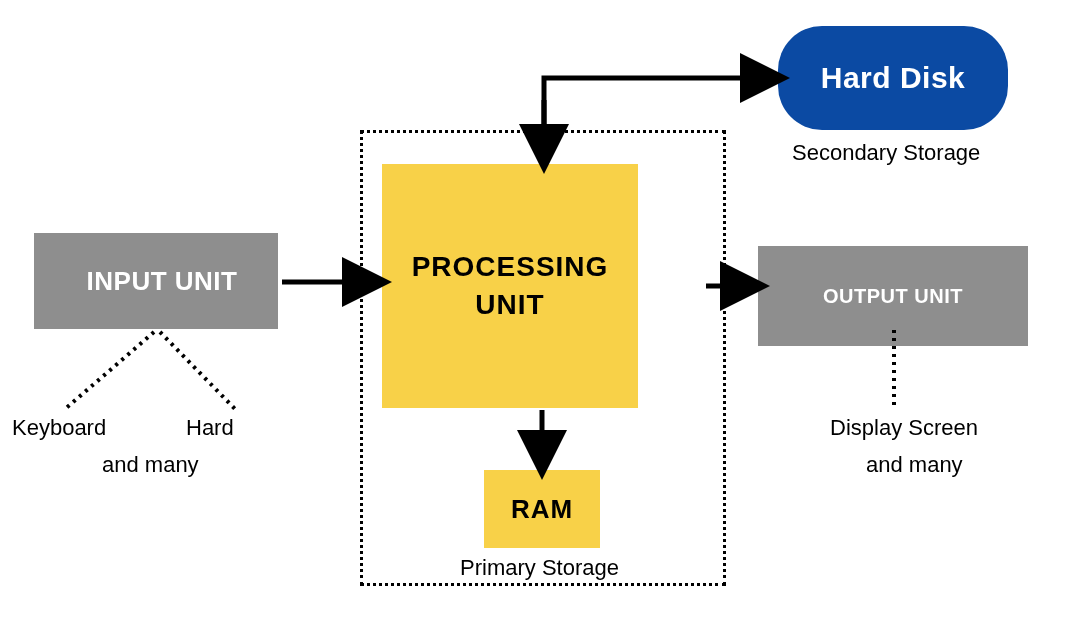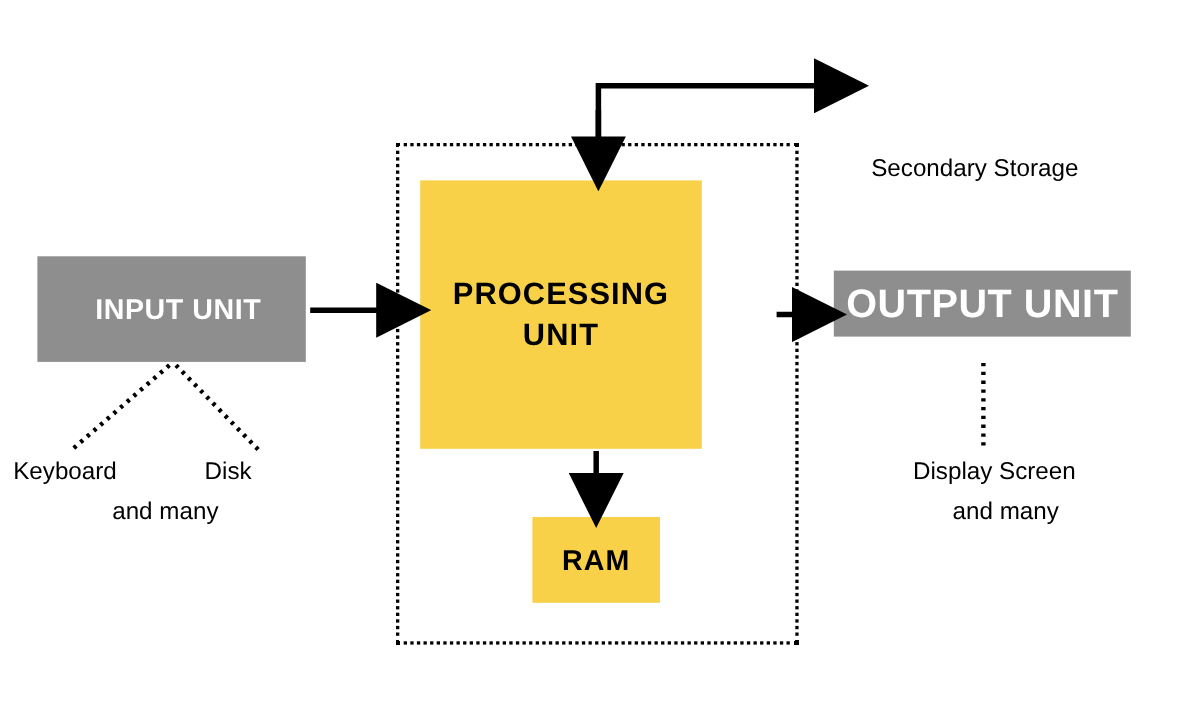--- a/index.html
+++ b/index.html
@@ -33,25 +33,25 @@
     color: #ffffff;
     font-weight: 800;
     font-size: 26px;
     letter-spacing: 0.5px;
     padding-left: 12px;
   }
   .output-unit {
     left: 758px;
     top: 246px;
     width: 270px;
-    height: 60px;
+    height: 100px;
     background: #8e8e8e;
     color: #ffffff;
     font-weight: 800;
-    font-size: 36px;
+    font-size: 20px;
     letter-spacing: 0.5px;
   }
   .processing-unit {
     left: 382px;
     top: 164px;
     width: 256px;
     height: 244px;
     background: #f8d148;
     color: #000;
     font-weight: 800;
@@ -131,30 +131,34 @@
   </div>
 
   <div class="box output-unit">
     <span>OUTPUT UNIT</span>
   </div>
 
   <div class="box ram">
     <span>RAM</span>
   </div>
 
+  <div class="box hard-disk">
+    <span>Hard Disk</span>
+  </div>
 
   <div class="label keyboard-label">Keyboard</div>
-  <div class="label mouse-label">Disk</div>
+  <div class="label mouse-label">Hard</div>
   <div class="label many-label-left">and many</div>
 
   <div class="label secondary-storage-label">Secondary Storage</div>
 
   <div class="label display-label">Display Screen</div>
   <div class="label many-label-right">and many</div>
 
+  <div class="label primary-storage-label">Primary Storage</div>
 
   <svg class="overlay" viewBox="0 0 1073 637">
     <defs>
       <marker id="arrowhead" markerWidth="10" markerHeight="10" refX="6" refY="5" orient="auto">
         <path d="M0,0 L10,5 L0,10 z" fill="#000"></path>
       </marker>
     </defs>
 
     <line x1="282" y1="282" x2="372" y2="282" stroke="#000" stroke-width="5" marker-end="url(#arrowhead)"></line>
 

